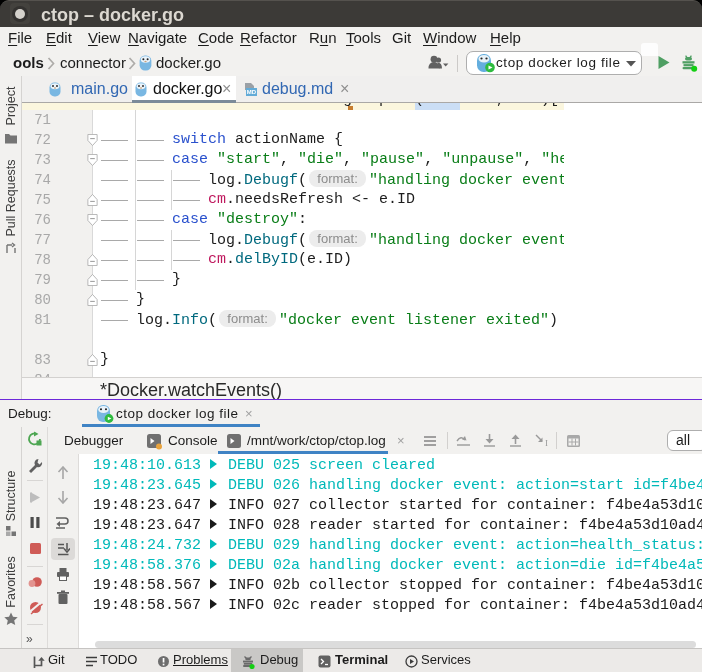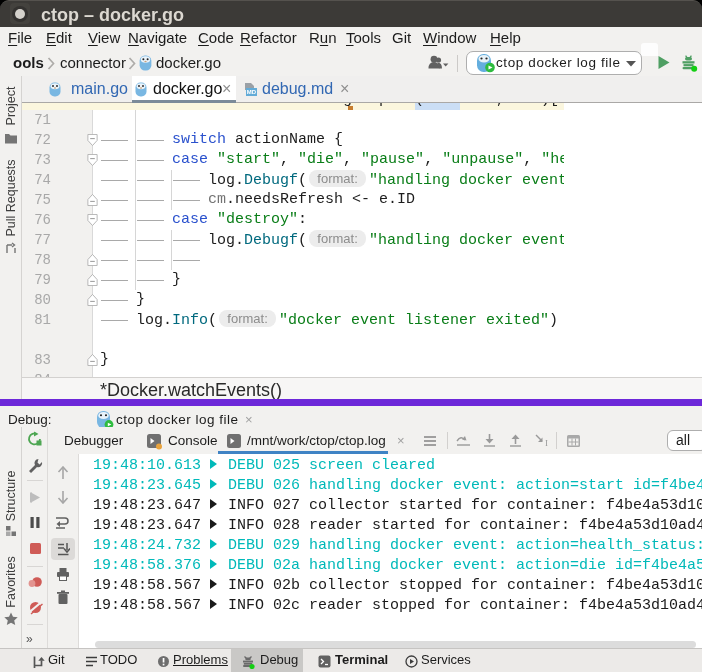--- a/index.html
+++ b/index.html
@@ -28,31 +28,31 @@
 .tabx { color:#8f8f8f; font-size:16px; line-height:16px; }
 
 
 #editor { left:0; top:103px; width:564px; height:274px; background:#fff; overflow:hidden; font-size:15px; }
 .eline { position:absolute; left:0; width:702px; height:20px; }
 .lnum { position:absolute; left:0; width:51px; text-align:right; font-family:"Liberation Mono",monospace; font-size:14px; color:#a8a8a8; line-height:20px; }
 .code { position:absolute; left:100px; top:0; font-family:"Liberation Mono",monospace; font-size:15px; line-height:20px; white-space:pre; color:#1d1d1d; }
 .kw { color:#2a51cd; }
 .str { color:#097d17; }
 .fn { color:#00697e; }
-.rcv { color:#737373; }
+.rcv { color:#be185d; }
 .tabdash { position:absolute; height:1px; background:#a9a9a9; top:10px; }
 .guide { position:absolute; width:1px; background:#d6d6d6; }
 .hint { display:inline-block; width:57px; margin-left:2px; margin-right:3px; background:#ececec; border-radius:8px; color:#8c8c8c; font-family:"Liberation Sans",sans-serif; font-size:13px; text-align:center; height:17px; line-height:17px; vertical-align:1px;}
 .foldm { position:absolute; left:87px; width:11px; height:12px; }
 
 
 #breadcrumb { left:22px; top:377px; width:680px; height:22px; background:#f7f6f5; border-top:1px solid #d3d1cf; font-size:18px; color:#2a2a2a; }
 
 
-#dbghead { left:0; top:399px; width:702px; height:28px; background:#f2f1ef; border-top:7px solid #6d28d9; font-size:13.5px; color:#1c1c1c; }
+#dbghead { left:0; top:399px; width:702px; height:28px; background:#f2f1ef; border-top:1px solid #6d28d9; font-size:13.5px; color:#1c1c1c; }
 
 
 #dbgtool { left:0; top:427px; width:702px; height:27px; background:#f2f1ef; font-size:13.5px; color:#1c1c1c; }
 
 
 #consoleArea { left:79px; top:454px; width:623px; height:194px; background:#fff; overflow:hidden; }
 .cline { position:absolute; left:14px; white-space:pre; font-family:"Liberation Mono",monospace; font-size:15px; line-height:20px; }
 .teal { color:#00b9b9; }
 .blk { color:#1a1a1a; }
 .tri { display:inline-block; width:0; height:0; border-left:7px solid currentColor; border-top:5px solid transparent; border-bottom:5px solid transparent; margin-right:2px; }
@@ -253,20 +253,21 @@
     </div>
     <div class="eline" style="top:147px;">
         <span class="lnum">78</span>
       <div class="tabdash" style="left:101px;width:27px;"></div>
         <div class="tabdash" style="left:137px;width:27px;"></div>
         <div class="tabdash" style="left:173px;width:27px;"></div>
       <svg class="foldm" style="top:4px" width="11" height="13" viewBox="0 0 11 13">
           <path d="M5.5 0.5 l5 5.5 v6.5 h-10 v-6.5 z" fill="#fff" stroke="#b2b2b2"></path>
           <line x1="3" y1="8" x2="8" y2="8" stroke="#8f8f8f"></line>
         </svg>
+      <span class="code">            <span class="rcv">cm</span>.<span class="fn">delByID</span>(e.ID)</span>
     </div>
     <div class="eline" style="top:167px;">
         <span class="lnum">79</span>
       <div class="tabdash" style="left:101px;width:27px;"></div>
         <div class="tabdash" style="left:137px;width:27px;"></div>
       <svg class="foldm" style="top:4px" width="11" height="13" viewBox="0 0 11 13">
           <path d="M5.5 0.5 l5 5.5 v6.5 h-10 v-6.5 z" fill="#fff" stroke="#b2b2b2"></path>
           <line x1="3" y1="8" x2="8" y2="8" stroke="#8f8f8f"></line>
         </svg>
       <span class="code">        }</span>

